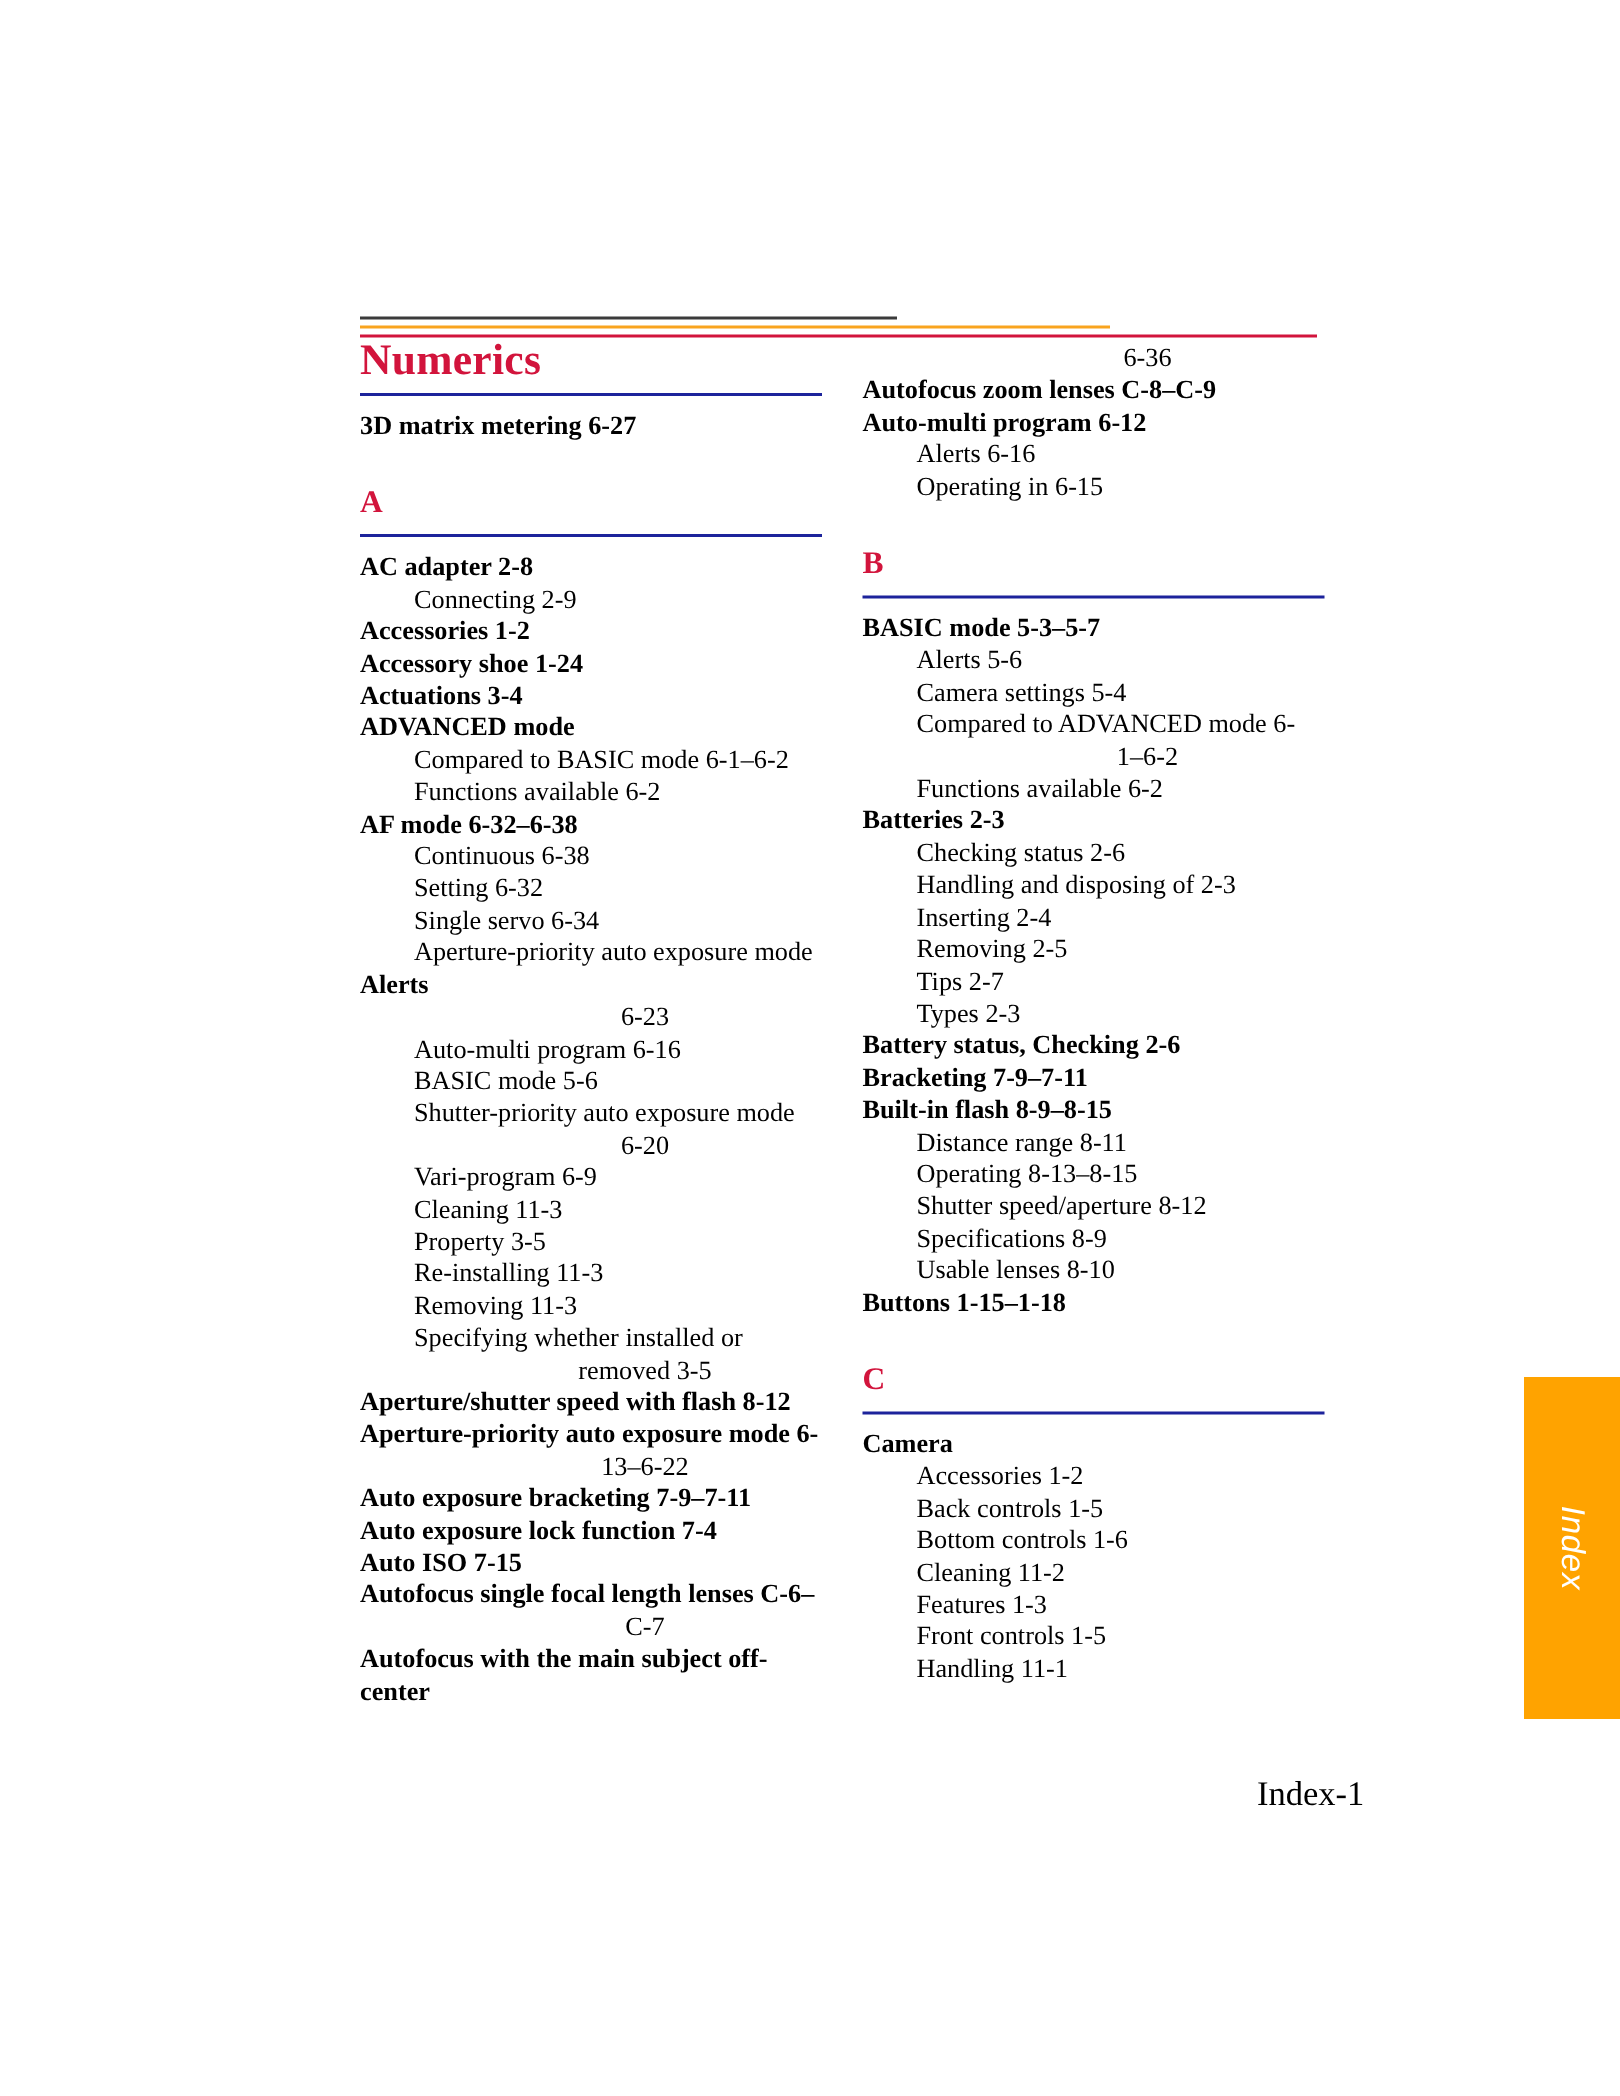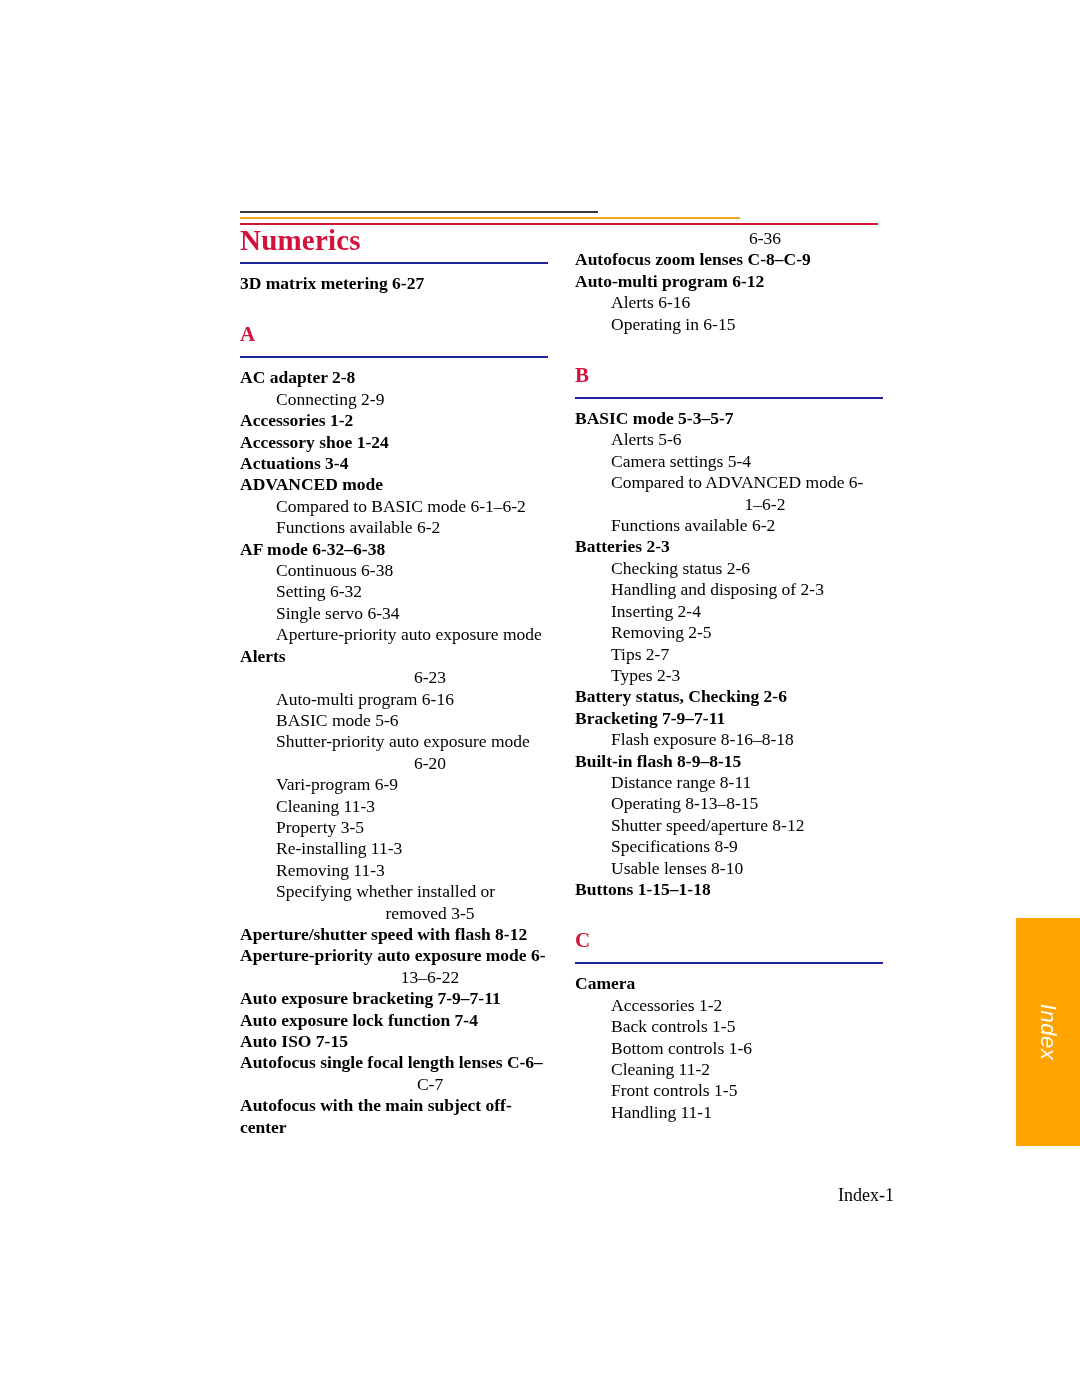--- a/index.html
+++ b/index.html
@@ -140,21 +140,21 @@
     position: absolute;
     left: 0;
     top: 1185px;
     width: 1080px;
     text-align: left;
   }
   #footer-page {
     position: absolute;
     left: 838px;
     top: 0;
-    font-size: 18px;
+    font-size: 23px;
     line-height: 21px;
     color: #000000;
   }
 </style>
 </head>
 <body>
 
 <div id="header-rules">
   <div class="rule" id="rule-dark"></div>
   <div class="rule" id="rule-orange"></div>
@@ -227,37 +227,37 @@
         <div class="entry level1">Functions available 6-2</div>
         <div class="entry level0">Batteries 2-3</div>
         <div class="entry level1">Checking status 2-6</div>
         <div class="entry level1">Handling and disposing of 2-3</div>
         <div class="entry level1">Inserting 2-4</div>
         <div class="entry level1">Removing 2-5</div>
         <div class="entry level1">Tips 2-7</div>
         <div class="entry level1">Types 2-3</div>
         <div class="entry level0">Battery status, Checking 2-6</div>
         <div class="entry level0">Bracketing 7-9–7-11</div>
-        <div class="entry level1">Flash exposure 8-16–8-18</div>
         <div class="entry level0">Built-in flash 8-9–8-15</div>
         <div class="entry level1">Distance range 8-11</div>
         <div class="entry level1">Operating 8-13–8-15</div>
         <div class="entry level1">Shutter speed/aperture 8-12</div>
         <div class="entry level1">Specifications 8-9</div>
         <div class="entry level1">Usable lenses 8-10</div>
         <div class="entry level0">Buttons 1-15–1-18</div>
       </div>
       <div class="section-block spaced-top">
         <div class="section-heading">C</div>
         <div class="section-rule"></div>
         <div class="entry level0">Camera</div>
         <div class="entry level1">Accessories 1-2</div>
         <div class="entry level1">Back controls 1-5</div>
         <div class="entry level1">Bottom controls 1-6</div>
         <div class="entry level1">Cleaning 11-2</div>
+        <div class="entry level1">Features 1-3</div>
         <div class="entry level1">Front controls 1-5</div>
         <div class="entry level1">Handling 11-1</div>
       </div>
     </div>
 </div>
 
 <div id="index-tab">
   <div id="index-tab-label">Index</div>
 </div>
 

